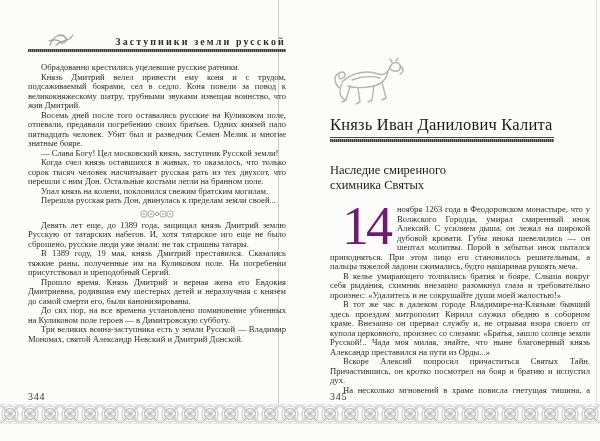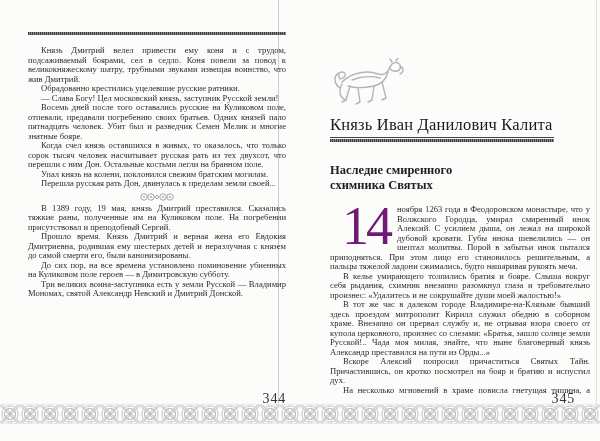--- a/index.html
+++ b/index.html
@@ -24,31 +24,31 @@
   .body-p{margin:0;text-indent:13px;text-align:justify;font-size:8.6px;line-height:9.5px;}
   .noindent{text-indent:0;}
   .divider-row{text-align:center;margin:3px 0 2px 0;height:10px;line-height:10px;}
 
   
   .right-page{position:absolute;left:330px;top:58px;width:260px;}
   .beast-wrap{height:54px;}
   .chapter-title{font-size:16.5px;line-height:18px;margin:4px 0 0 0;color:#191919;letter-spacing:0.2px;font-weight:normal;}
   .rule-double{margin-top:3px;width:224px;border-top:1px solid #414141;padding-top:1px;}
   .rule-double .rule-hatch{height:3px;}
-  .section-heading{margin:21px 0 0 0;font-weight:bold;font-size:12.5px;line-height:15px;color:#1d1d1d;}
+  .section-heading{margin:21px 0 0 0;font-weight:normal;font-size:12.5px;line-height:15px;color:#1d1d1d;}
   .right-body{margin-top:12px;height:190px;overflow:hidden;}
   .dropcap{
     float:left;font-size:54px;line-height:40px;height:38px;margin:1px 7px 0 12px;
     letter-spacing:-3px;color:#701a75;
   }
 
   
-  .page-num{position:absolute;top:391px;font-size:14px;letter-spacing:0.8px;color:#333;text-align:right;}
+  .page-num{position:absolute;top:391px;font-size:10px;letter-spacing:0.8px;color:#333;text-align:left;}
   .page-num.left{left:28px;width:258px;}
-  .page-num.right{left:315px;width:260px;}
+  .page-num.right{left:330px;width:260px;}
 
   
   .footer-band{
     position:absolute;left:0;top:404px;width:600px;height:20px;
     background-image:
       radial-gradient(circle at 10px 10px,#b9b9b9 0 1.3px,rgba(0,0,0,0) 1.8px),
       radial-gradient(circle at 10px 10px,rgba(0,0,0,0) 4.6px,#c0c0c0 4.8px 5.8px,rgba(0,0,0,0) 6.2px),
       radial-gradient(circle at 10px 10px,rgba(0,0,0,0) 7.4px,#cfcfcf 7.6px 8.4px,rgba(0,0,0,0) 8.8px),
       linear-gradient(45deg,rgba(0,0,0,0) 0 44%,#dcdcdc 44% 56%,rgba(0,0,0,0) 56%),
       linear-gradient(135deg,rgba(0,0,0,0) 0 44%,#dcdcdc 44% 56%,rgba(0,0,0,0) 56%);
@@ -57,27 +57,37 @@
   }
 </style>
 </head>
 <body>
 
 <div class="spread">
   <div class="gutter-line"></div>
   <div class="right-edge-line"></div>
 
   <div class="left-page">
+    <div class="running-head">
+      <svg class="flourish" width="26" height="16" viewBox="0 0 26 16">
+        <g fill="none" stroke="#9e9e9e" stroke-width="1.3" stroke-linecap="round">
+          <path d="M2,14 C6,4 13,2 17,6 C20,9 17,13 13,12"></path>
+          <path d="M8,14 C14,8 20,12 25,4"></path>
+          <path d="M1,10 C6,8 10,9 13,11"></path>
+        </g>
+      </svg>
+      <span class="head-title">Заступники земли русской</span>
+    </div>
     <div class="rule-hatch head-rule"></div>
 
     <div class="left-body">
+      <p class="body-p">Обрадованно крестились уцелевшие русские ратники.</p>
       <p class="body-p">Князь Дмитрий велел привести ему коня и с трудом, подсаживаемый боярами, сел в седло. Коня повели за повод к великокняжескому шатру, трубными звуками извещая воинство, что жив Дмитрий.</p>
-      <p class="body-p">Обрадованно крестились уцелевшие русские ратники.</p>
+      <p class="body-p">Восемь дней после того оставались русские на Куликовом поле, отпевали, предавали погребению своих братьев. Одних князей пало пятнадцать человек. Убит был и разведчик Семен Мелик и многие знатные бояре.</p>
       <p class="body-p">— Слава Богу! Цел московский князь, заступник Русской земли!</p>
-      <p class="body-p">Восемь дней после того оставались русские на Куликовом поле, отпевали, предавали погребению своих братьев. Одних князей пало пятнадцать человек. Убит был и разведчик Семен Мелик и многие знатные бояре.</p>
       <p class="body-p">Когда счел князь оставшихся в живых, то оказалось, что только сорок тысяч человек насчитывает русская рать из тех двухсот, что перешли с ним Дон. Остальные костьми легли на бранном поле.</p>
       <p class="body-p">Упал князь на колени, поклонился свежим братским могилам.</p>
       <p class="body-p">Перешла русская рать Дон, двинулась к пределам земли своей...</p>
 
       <div class="divider-row">
         <svg width="42" height="10" viewBox="0 0 42 10">
           <g fill="none" stroke="#a5a5a5" stroke-width="1">
             <circle cx="8" cy="5" r="3.2"></circle>
               <circle cx="15" cy="5" r="3.2"></circle>
             <circle cx="27" cy="5" r="3.2"></circle>
@@ -86,20 +96,21 @@
           </g>
           <g fill="#a5a5a5">
             <circle cx="8" cy="5" r="0.9"></circle>
               <circle cx="15" cy="5" r="0.9"></circle>
             <circle cx="27" cy="5" r="0.9"></circle>
               <circle cx="34" cy="5" r="0.9"></circle>
           </g>
         </svg>
       </div>
 
+      <p class="body-p">Девять лет еще, до 1389 года, защищал князь Дмитрий землю Русскую от татарских набегов. И, хотя татарское иго еще не было сброшено, русские люди уже знали: не так страшны татары.</p>
       <p class="body-p">В 1389 году, 19 мая, князь Дмитрий преставился. Сказались тяжкие раны, полученные им на Куликовом поле. На погребении присутствовал и преподобный Сергий.</p>
       <p class="body-p">Прошло время. Князь Дмитрий и верная жена его Евдокия Дмитриевна, родившая ему шестерых детей и неразлучная с князем до самой смерти его, были канонизированы.</p>
       <p class="body-p">До сих пор, на все времена установлено поминовение убиенных на Куликовом поле героев — в Димитровскую субботу.</p>
       <p class="body-p">Три великих воина-заступника есть у земли Русской — Владимир Мономах, святой Александр Невский и Дмитрий Донской.</p>
     </div>
   </div>
 
   <div class="right-page">
     <div class="beast-wrap">
       <svg width="74" height="54" viewBox="0 0 74 54">

